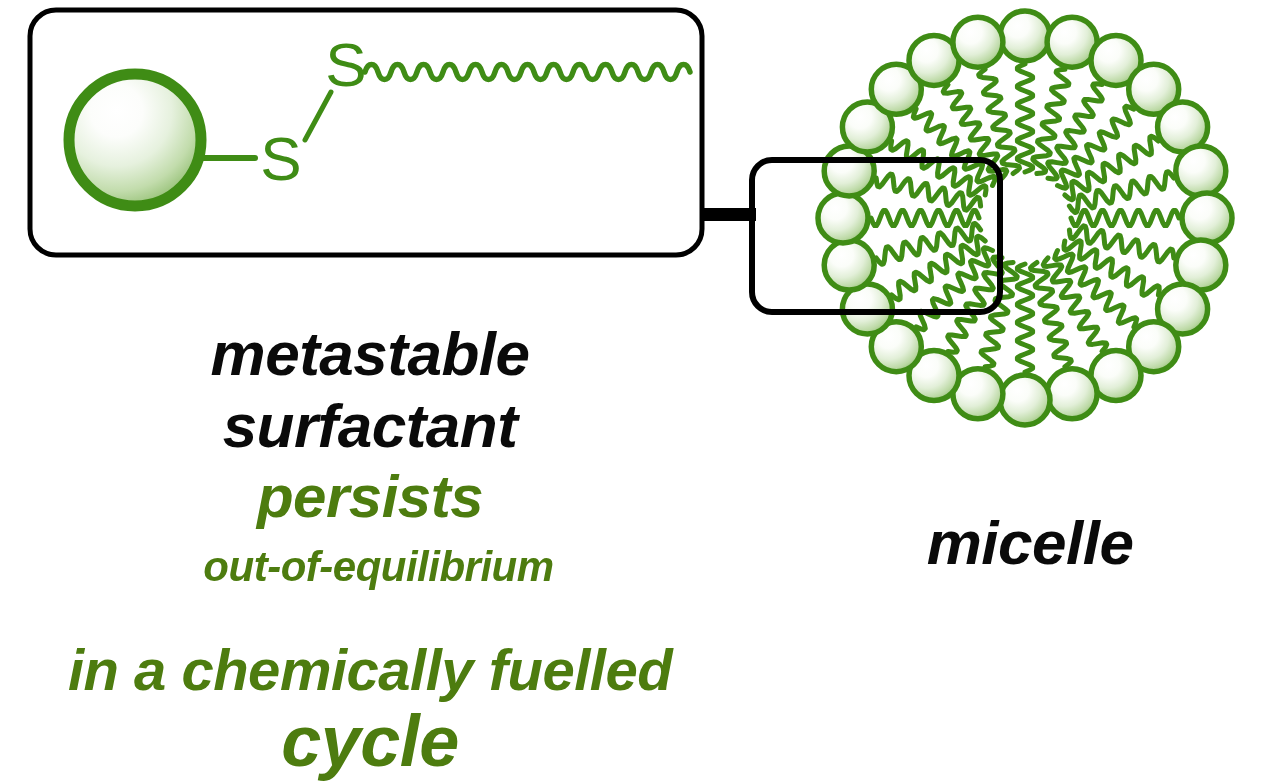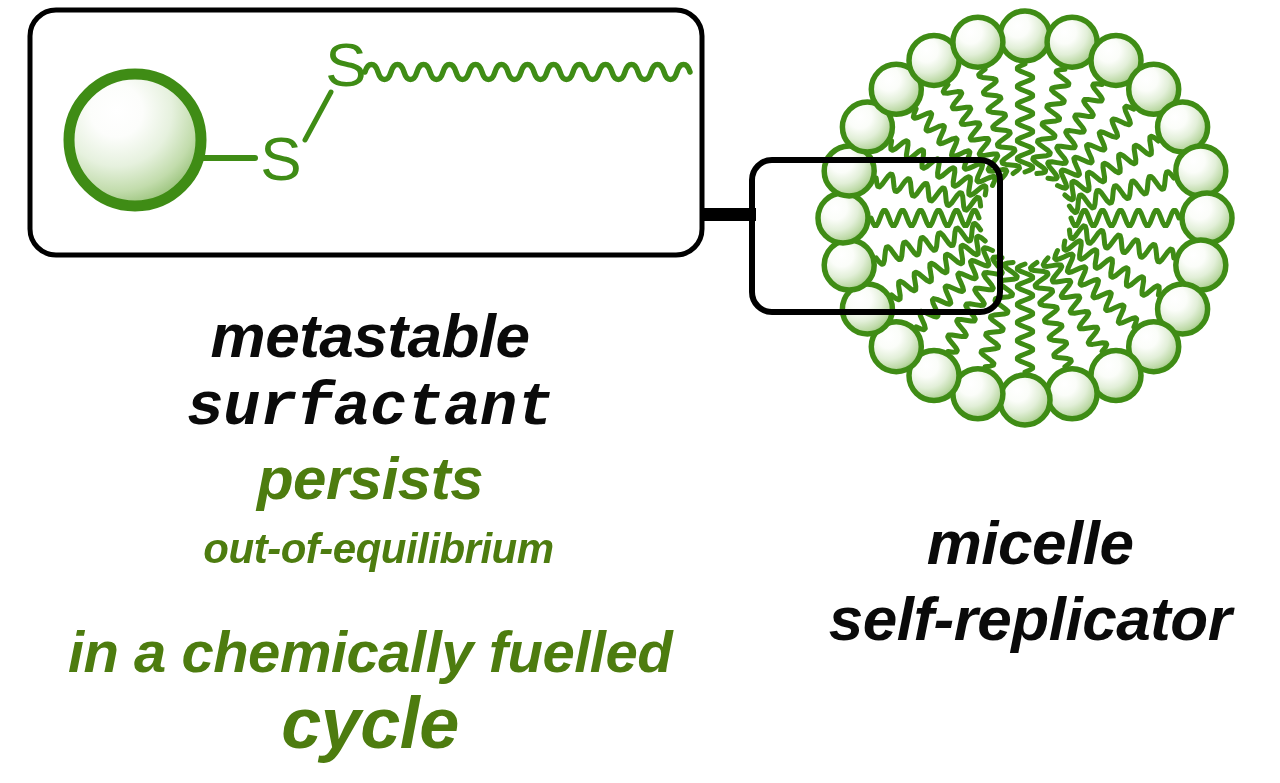--- a/index.html
+++ b/index.html
@@ -22,26 +22,26 @@
     line-height:1.0;
     letter-spacing:-0.5px;
     white-space:nowrap;
     text-align:center;
     user-select:none;
   }
   .black{color:#0a0a0a;}
   .magenta{color:#4d7c0f;}
 
   #left-caption{
-    left:0px; top:300px; width:740px;
+    left:0px; top:318px; width:740px;
     text-align:center;
   }
   #left-caption .ln{display:block;}
   #left-caption .l1{font-size:62px;line-height:72px;}
-  #left-caption .l2{font-size:62px;line-height:72px;font-family:Liberation Mono, monospace;}
+  #left-caption .l2{font-size:62px;line-height:72px;}
   #left-caption .l3{font-size:60px;line-height:70px;}
   #left-caption .l4{font-size:42px;line-height:70px;padding-left:17px;}
   #left-caption .l5{font-size:58px;line-height:72px;margin-top:32px;}
   #left-caption .l6{font-size:72px;line-height:70px;}
 
   #right-caption{
     left:780px; top:505px; width:500px;
     text-align:center;
   }
   #right-caption .ln{display:block;font-size:62px;line-height:76px;}
@@ -165,16 +165,15 @@
     <span class="ln l1 black">metastable</span>
     <span class="ln l2 black">surfactant</span>
     <span class="ln l3 magenta">persists</span>
     <span class="ln l4 magenta">out-of-equilibrium</span>
     <span class="ln l5 magenta">in a chemically fuelled</span>
     <span class="ln l6 magenta">cycle</span>
   </div>
 
   <div id="right-caption" class="caption">
     <span class="ln black">micelle</span>
-    <span class="ln black">self-replicator</span>
   </div>
 
 </div>
 
 </body></html>

